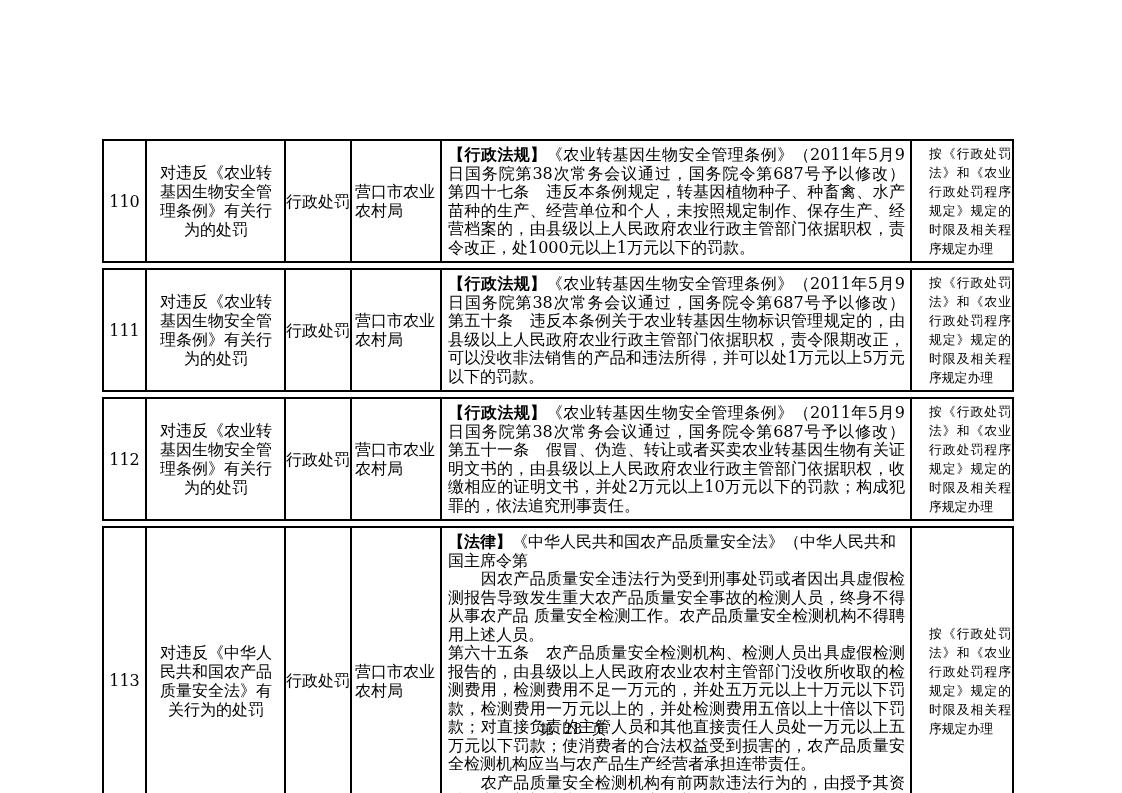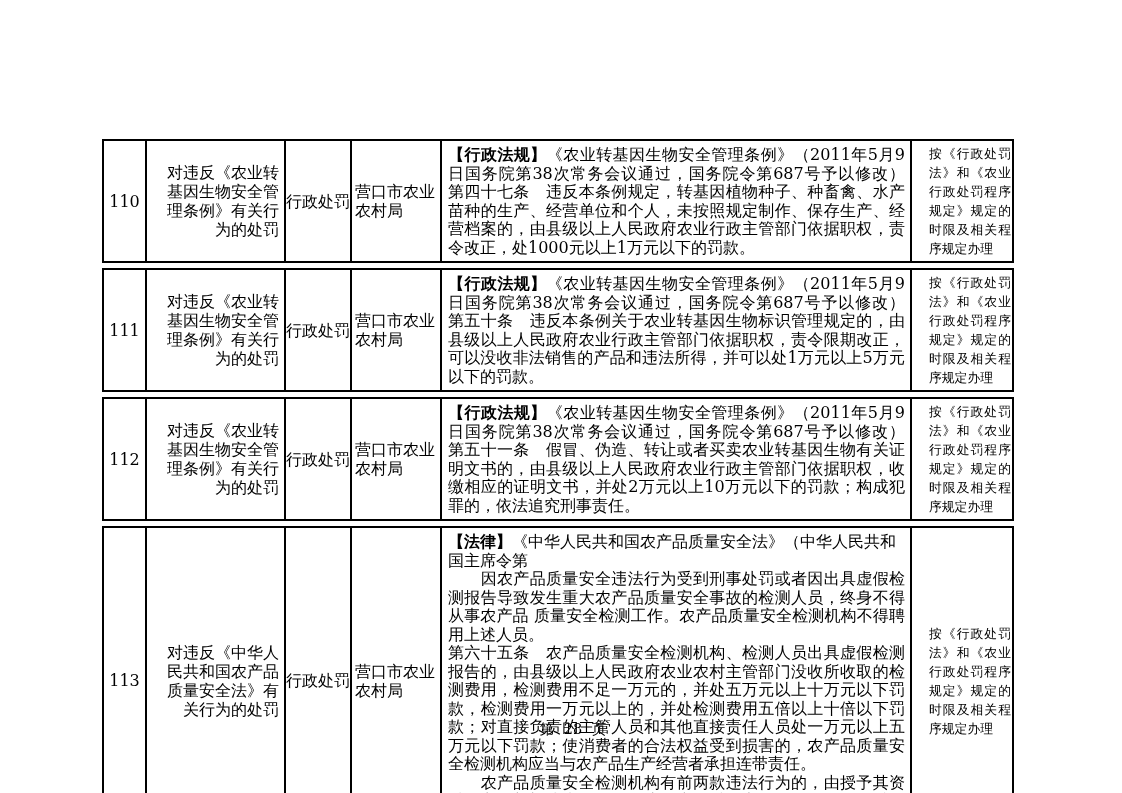--- a/index.html
+++ b/index.html
@@ -42,21 +42,21 @@
   .c-num {
     width: 41px;
     flex: none;
     align-items: center;
     text-align: center;
   }
   .c-name {
     width: 139px;
     flex: none;
     padding: 2px 5px 2px 6px;
-    text-align: right;
+    text-align: center;
   }
   .c-type {
     width: 66px;
     flex: none;
     align-items: center;
     text-align: right;
   }
   .c-dept {
     width: 90px;
     flex: none;

